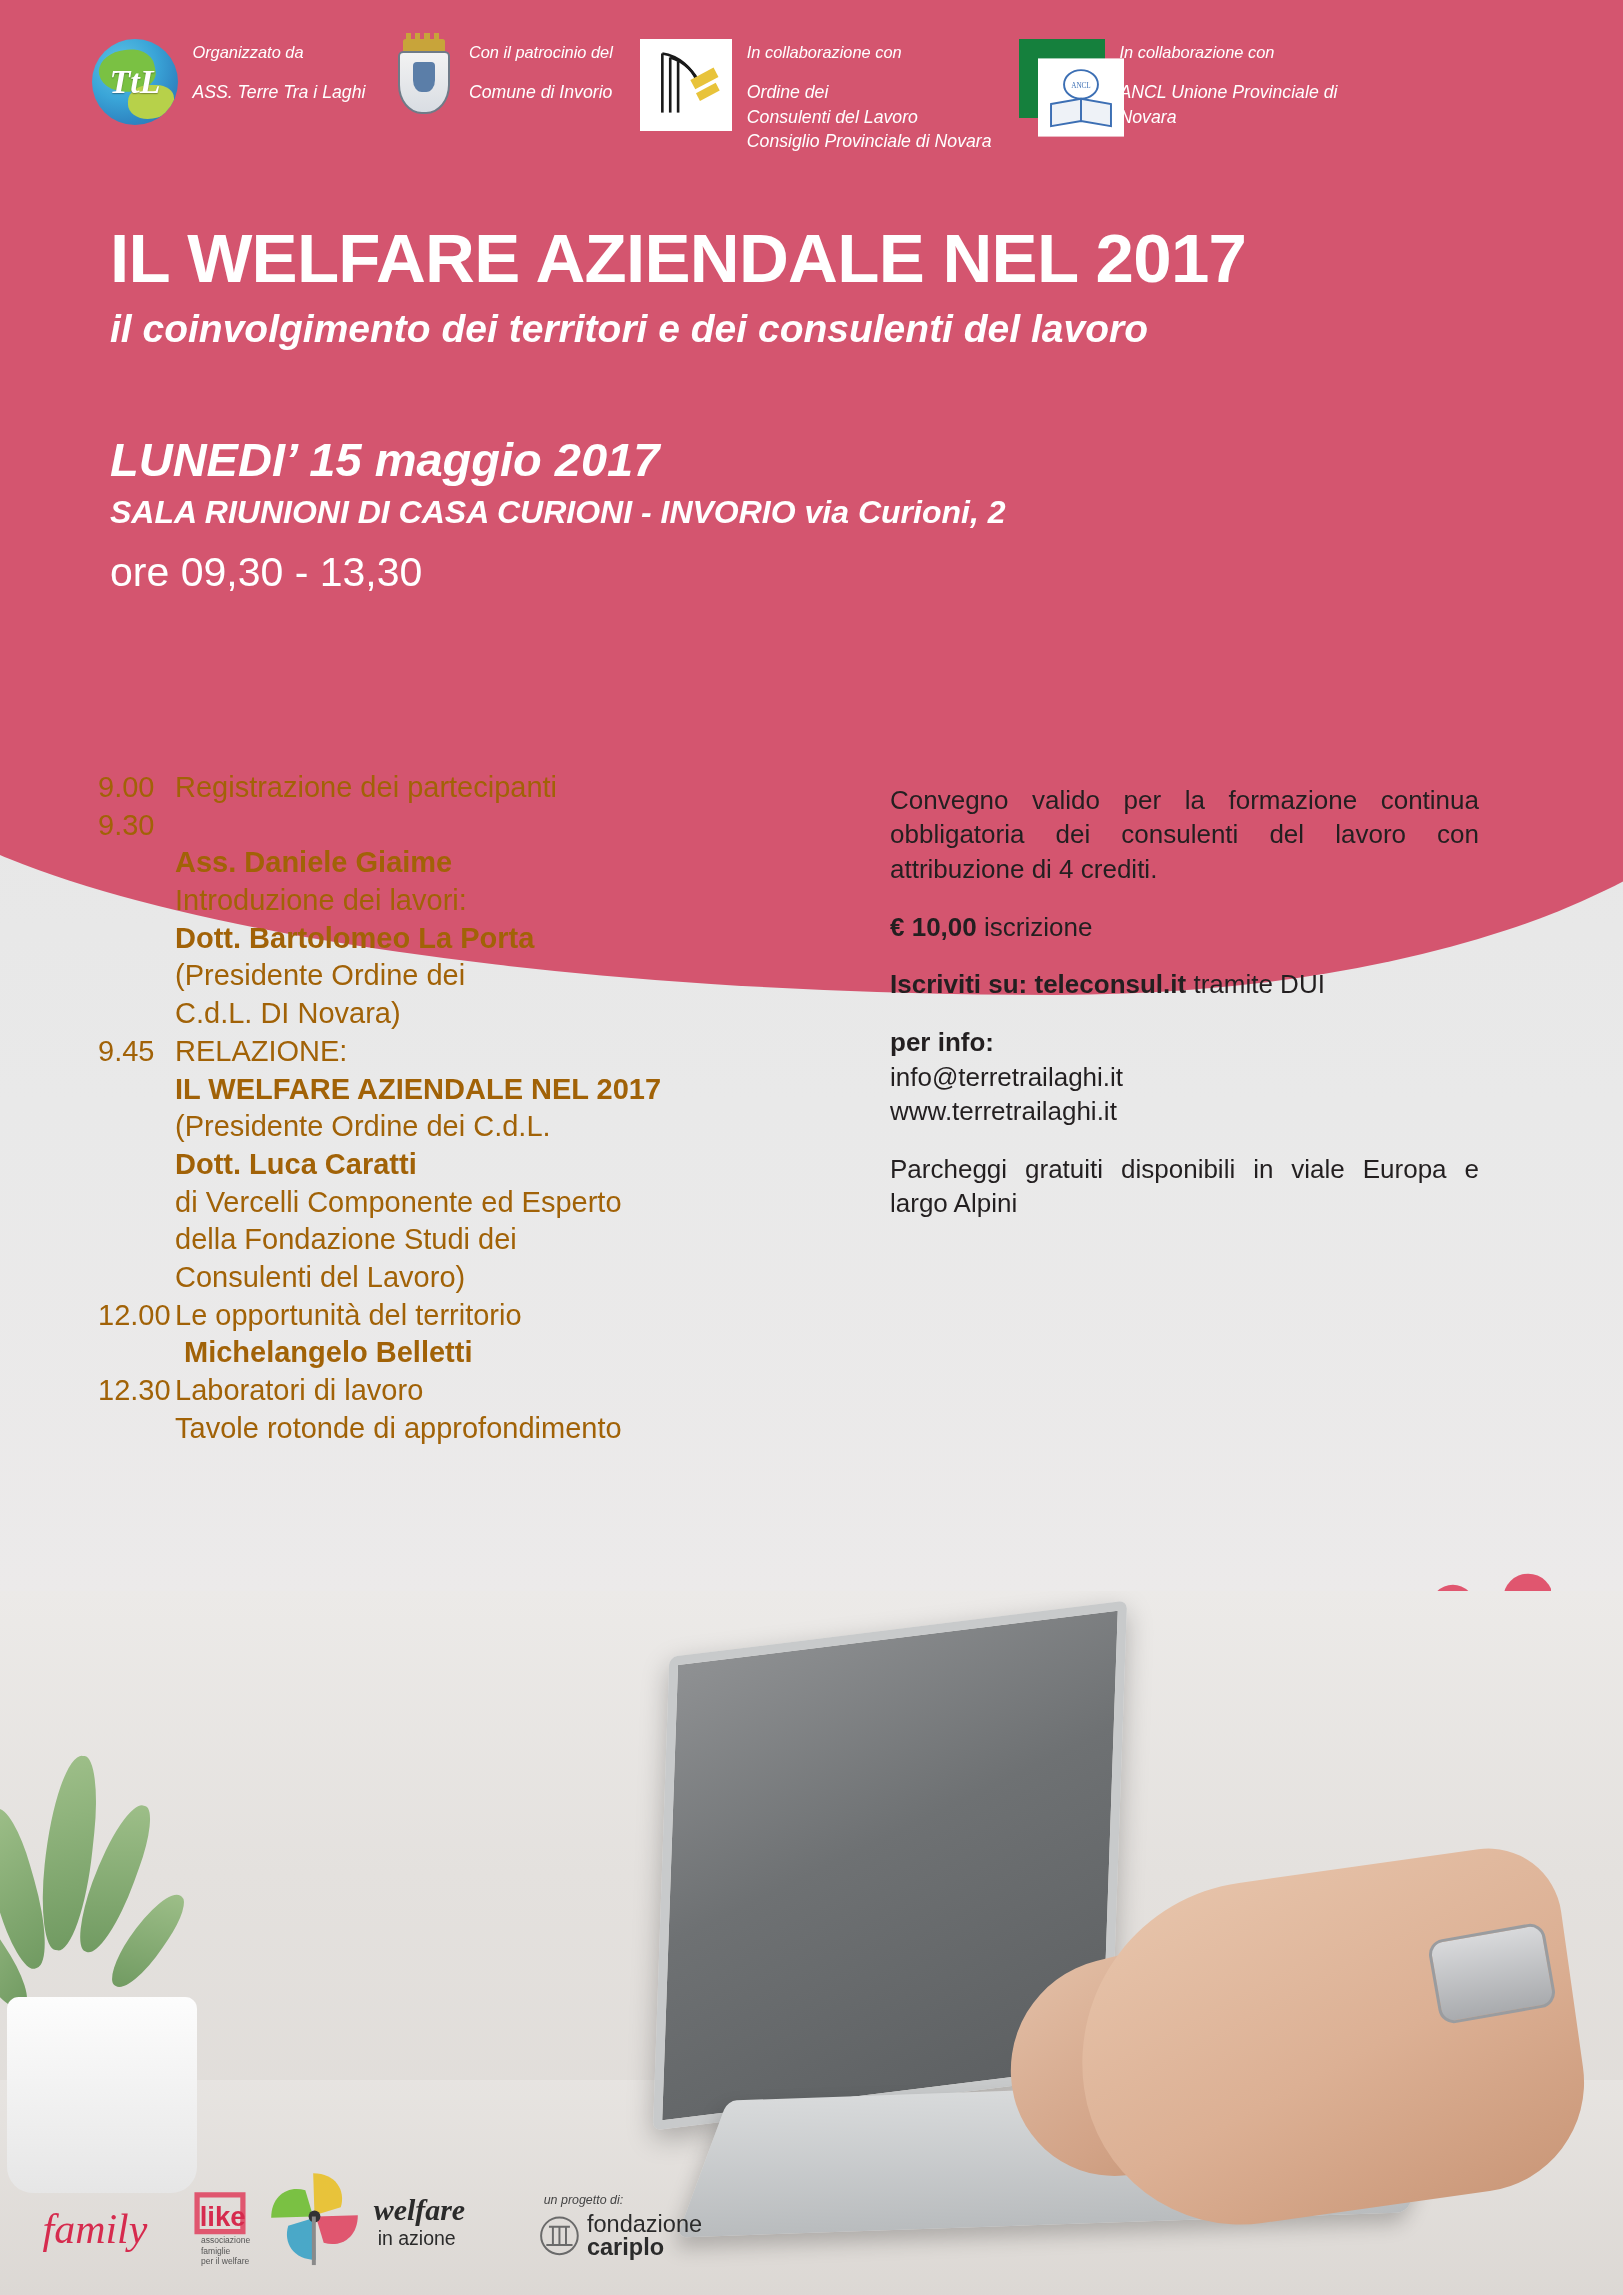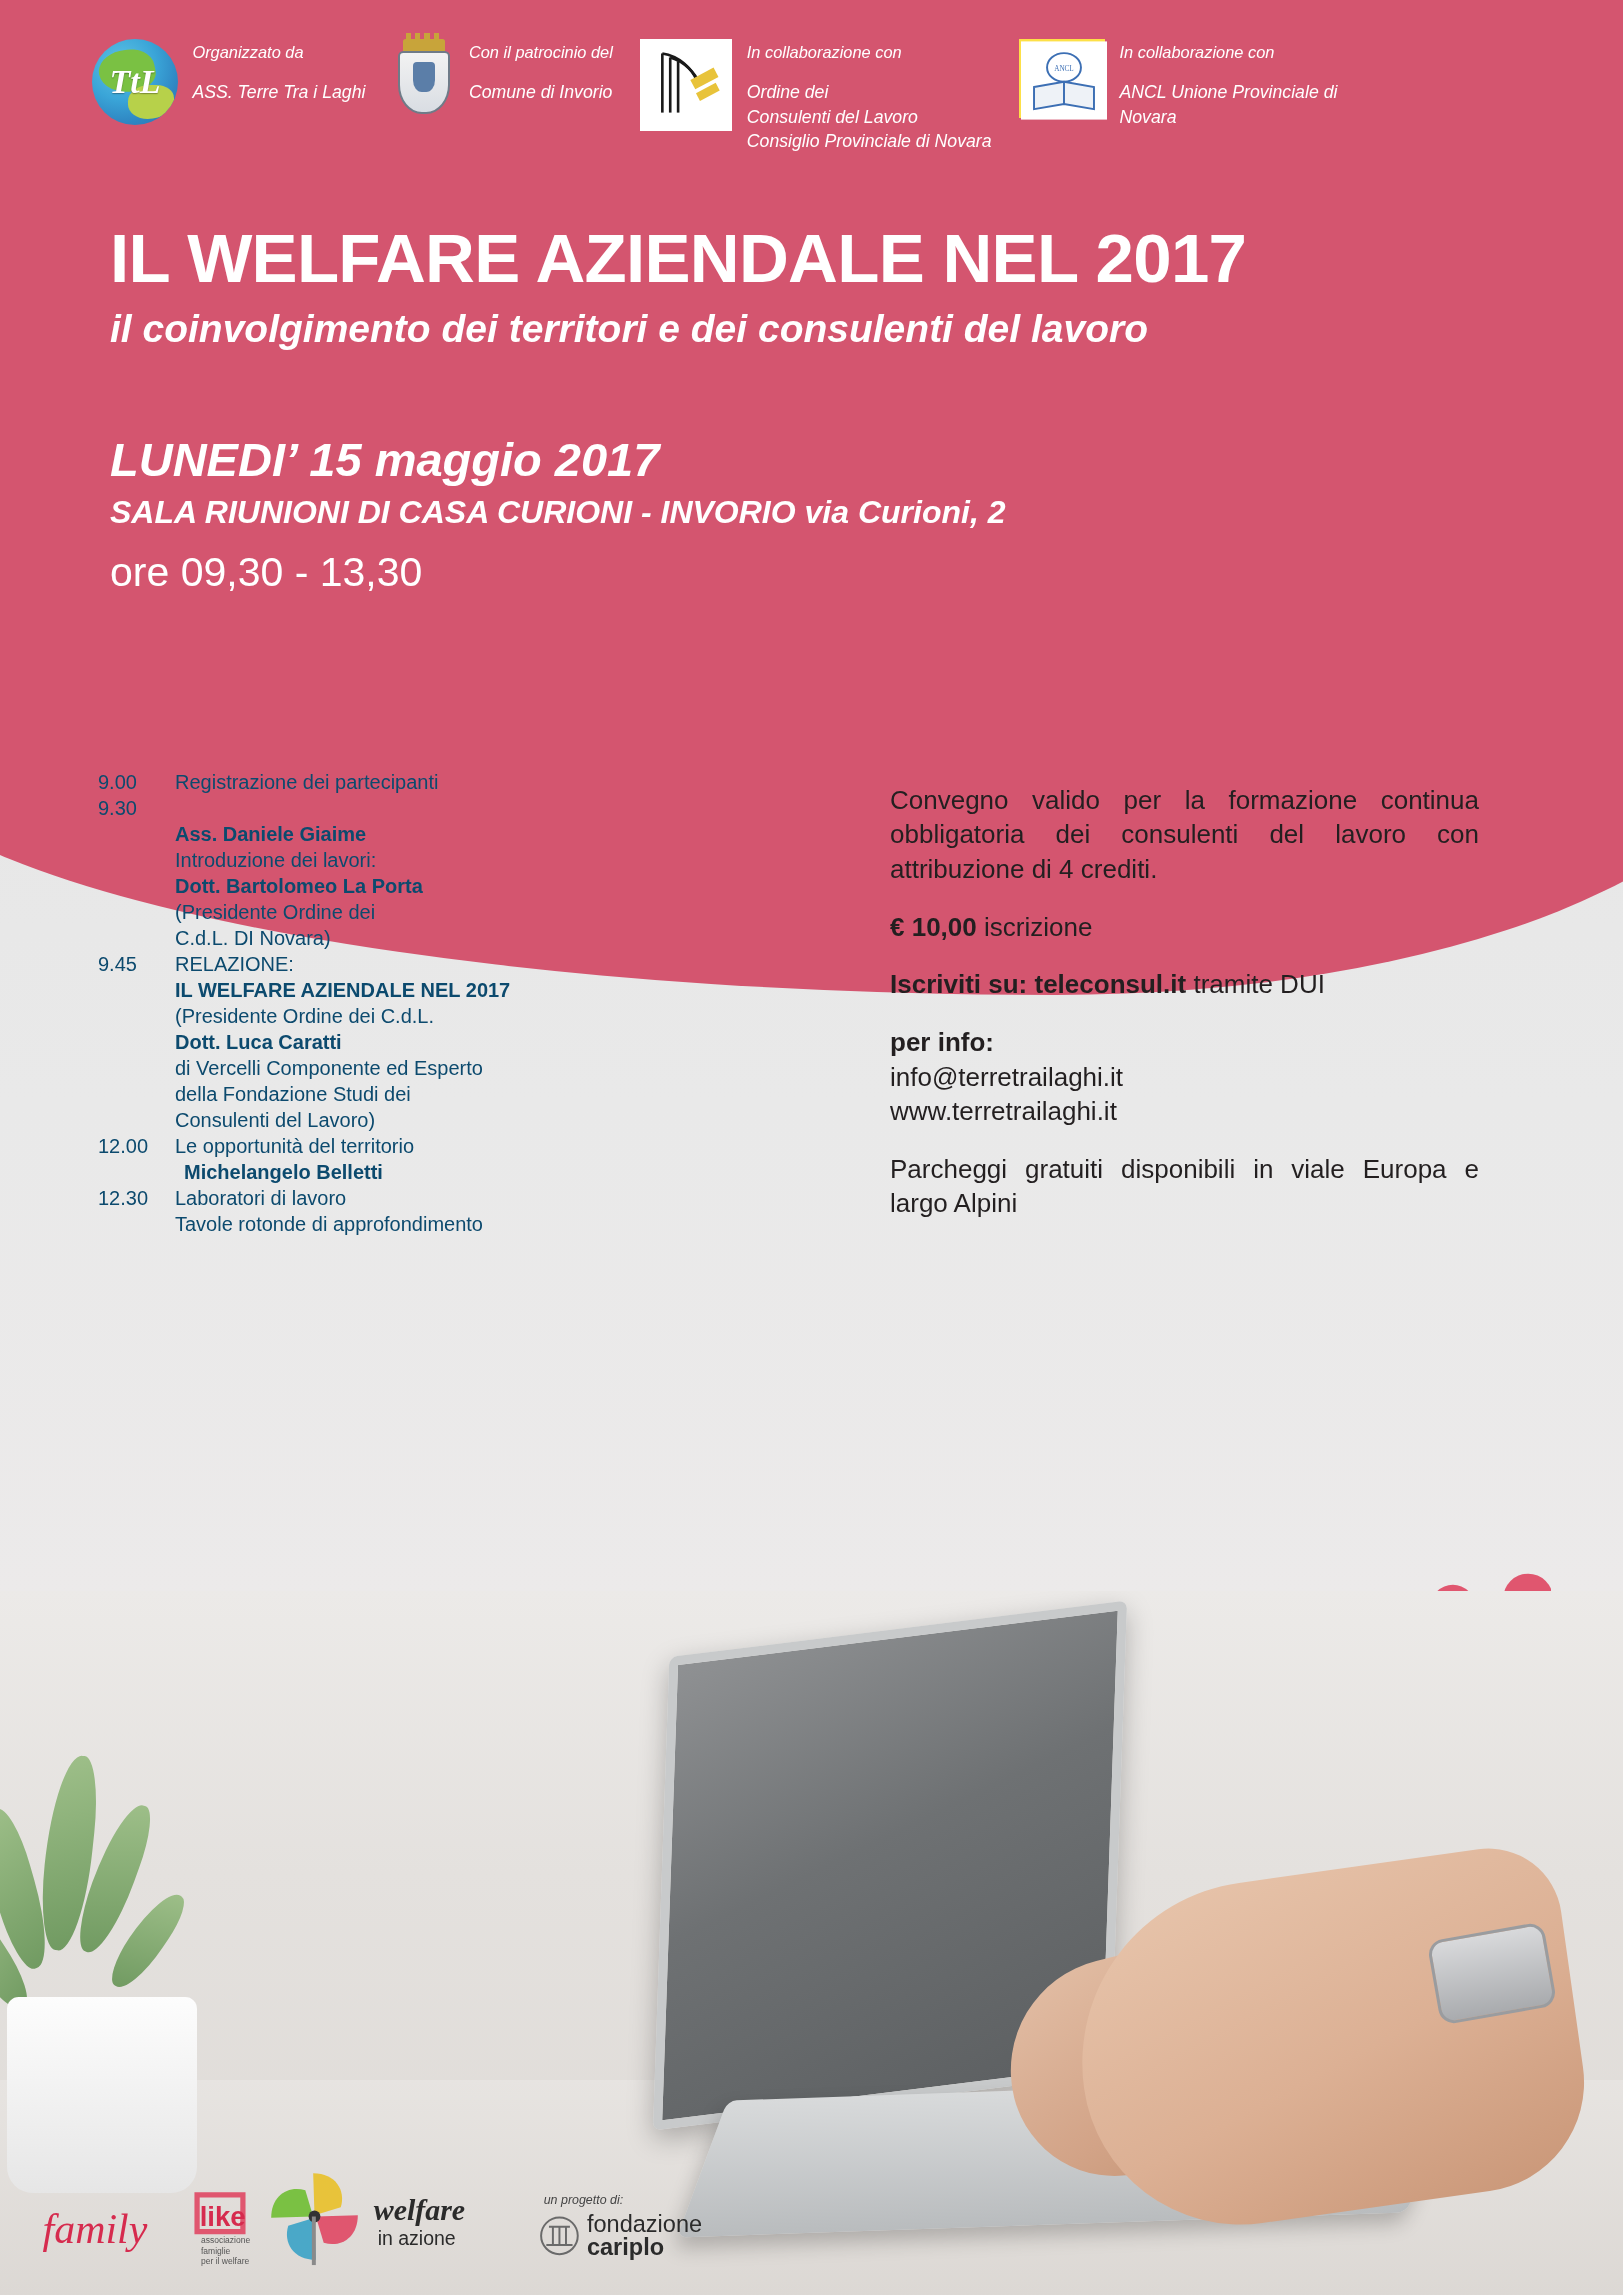--- a/index.html
+++ b/index.html
@@ -56,21 +56,21 @@
   .crest .shield:after { content:""; position:absolute; left:50%; top: 9.2px; transform: translateX(-50%);
       width: 22px; height: 30px; background:#5b7ea8; border-radius: 3.9px 3.9px 40% 40%; }
   .crest .crown { position:absolute; left: 10.5px; top: 0px; width: 42px; height: 15.7px;
       background: #c8a43a; border-radius: 2.6px; }
   .crest .crown:before { content:""; position:absolute; top:-6.5px; left: 2.6px; width: 37px; height: 7.9px;
       background: repeating-linear-gradient(90deg,#c8a43a 0 5.2px,transparent 5.2px 9.2px); }
 
   .boxlogo { width: 92px; height: 92px; background: #ffffff; margin-right: 14.4px; position: relative; }
   .boxlogo svg { position: absolute; inset: 0; }
 
-  .booklogo { width: 86px; height: 79px; background: #fde047; margin-right: 14.4px; position: relative; padding: 2px; }
+  .booklogo { width: 86px; height: 79px; background: #15803d; margin-right: 14.4px; position: relative; padding: 19px; }
 
   
   .title-main {
     position: absolute; left: 110px; top: 223px; width: 1440px;
     color: #ffffff; font-size: 69px; font-weight: 700; letter-spacing: -0.7px; line-height: 1.05;
   }
   .title-sub {
     position: absolute; left: 110px; top: 308px; width: 1414px;
     color: #ffffff; font-size: 39px; font-style: italic; font-weight: 700; line-height: 1.1;
   }
@@ -81,21 +81,21 @@
   .venue-line {
     position: absolute; left: 110px; top: 494px; color: #ffffff;
     font-size: 32px; font-style: italic; font-weight: 700;
   }
   .time-line {
     position: absolute; left: 110px; top: 549px; color: #ffffff;
     font-size: 41px; font-weight: 400;
   }
 
   
-  .program { position: absolute; left: 98px; top: 769px; width: 753px; color: #0c4a6e; font-size: 20px; line-height: 1.30; }
+  .program { position: absolute; left: 98px; top: 769px; width: 753px; color: #a16207; font-size: 29px; line-height: 1.30; }
   .prow { display: flex; align-items: flex-start; }
   .ptime { width: 77px; flex: none; text-align: left; }
   .ptext { flex: 1; }
   .b { font-weight: 700; }
   .indent { padding-left: 77px; }
   .indent2 { padding-left: 86px; }
 
   
   .rightcol { position: absolute; left: 890px; top: 783px; width: 589px; color: #231f20; font-size: 26px; line-height: 1.32; }
   .rightcol p { margin-bottom: 23.6px; }

